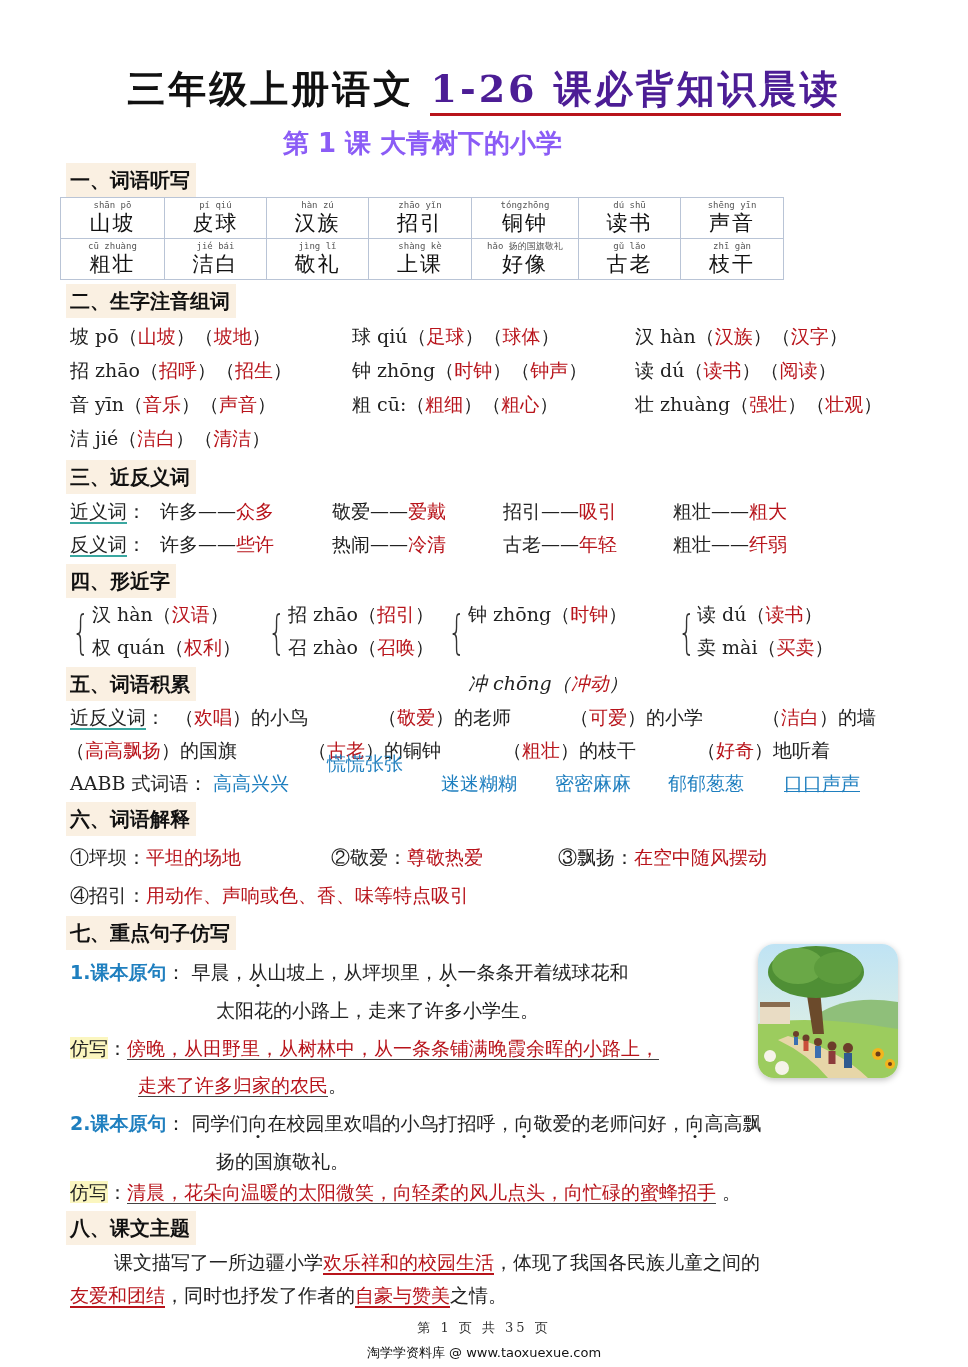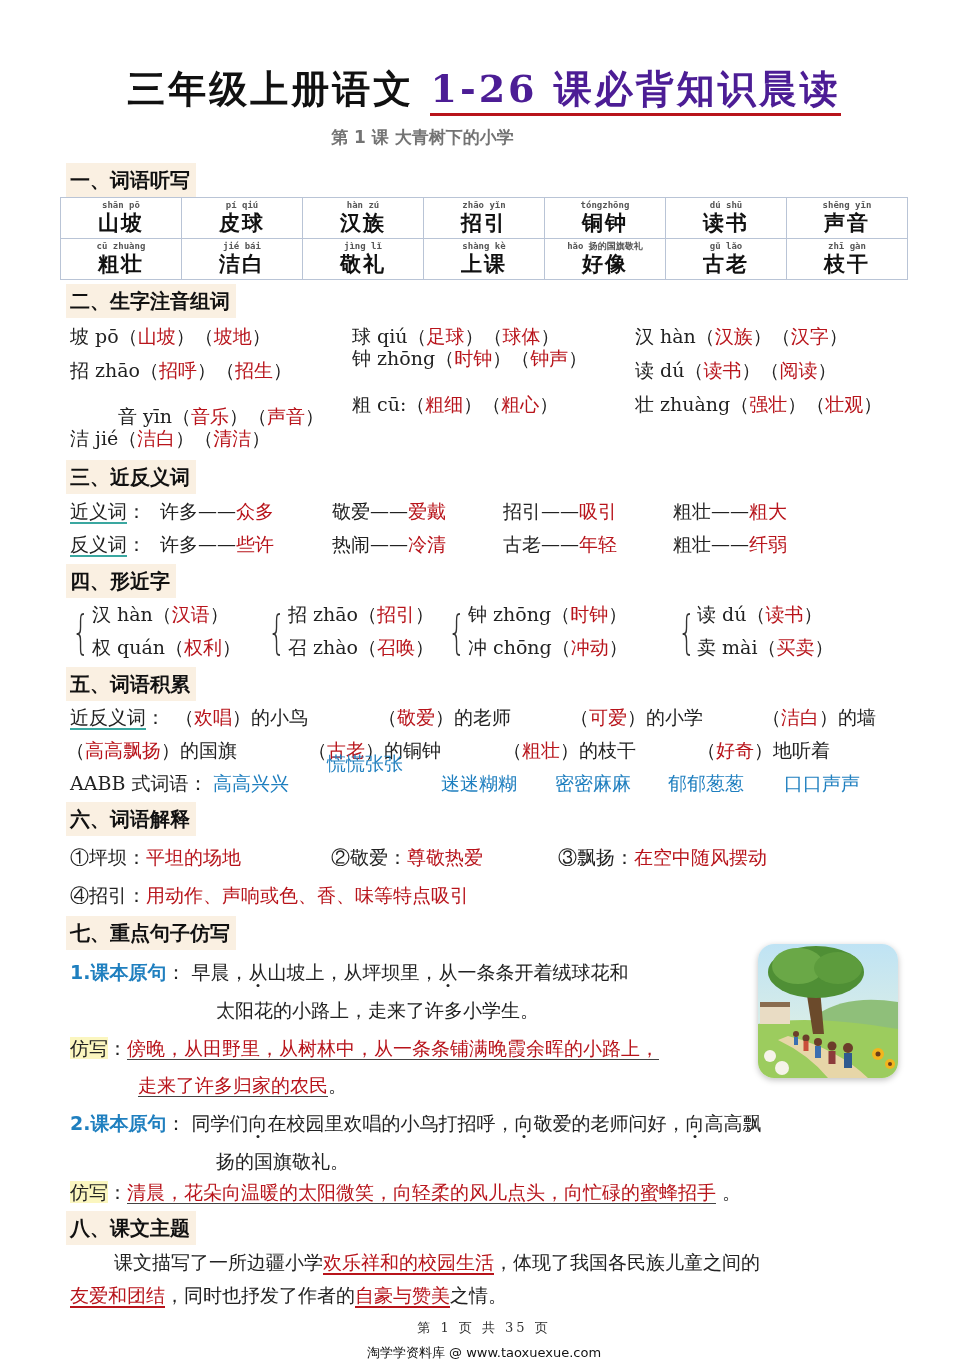--- a/index.html
+++ b/index.html
@@ -3,26 +3,26 @@
 <meta charset="utf-8">
 <style>
   * { box-sizing: border-box; margin: 0; padding: 0; }
   html, body { width: 968px; height: 1367px; background: #ffffff; }
   body { font-family: "DejaVu Serif", "Liberation Serif", serif; color: #222; position: relative; overflow: hidden; }
   .page { position: absolute; left: 0; top: 0; width: 968px; height: 1367px; }
 
   .title { position: absolute; top: 64px; left: 0; width: 968px; text-align: center; font-size: 38px; font-weight: bold; letter-spacing: 3px; white-space: nowrap; }
   .title .black { color: #111; font-family: "DejaVu Sans", sans-serif; }
   .title .red { color: #4c1d95; border-bottom: 3px solid #b8141b; padding-bottom: 2px; font-family: "DejaVu Serif", serif; }
-  .subtitle { position: absolute; top: 126px; left: 0; width: 845px; text-align: center; font-size: 17px; font-weight: bold; color: #737373; font-family: "DejaVu Sans", sans-serif; }
+  .subtitle { position: absolute; top: 126px; left: 0; width: 845px; text-align: center; font-size: 26px; font-weight: bold; color: #8b5cf6; font-family: "DejaVu Sans", sans-serif; }
 
   .sec-head { position: absolute; left: 66px; height: 34px; line-height: 34px; padding: 0 6px 0 4px; background: #faf0e2; font-family: "DejaVu Sans", sans-serif; font-weight: bold; font-size: 20px; color: #111; }
 
   
-  .vocab { position: absolute; left: 60px; top: 197px; width: 848px; border-collapse: collapse; font-weight: bold; }
+  .vocab { position: absolute; left: 60px; top: 197px; width: 724px; border-collapse: collapse; }
   .vocab td { border: 1px solid #b9c4d6; width: 121px; height: 41px; text-align: center; vertical-align: top; padding-top: 2px; }
   .vocab .py { display: block; font-size: 9px; color: #555; line-height: 10px; font-family: "DejaVu Sans Mono", monospace; }
   .vocab .hz { display: block; font-size: 21px; line-height: 26px; color: #111; letter-spacing: 2px; }
 
   .line { position: absolute; font-size: 19px; line-height: 30px; white-space: nowrap; color: #222; }
   .red { color: #b8141b; }
   .blue { color: #1f7fbf; }
   .ul-teal { border-bottom: 2px solid #3aa7a0; }
   .ul-red { border-bottom: 2px solid #b8141b; }
   .ul-gray { border-bottom: 1.5px solid #444; }
@@ -115,24 +115,24 @@
   </tbody>
     </table>
 
   <div class="sec-head" style="top:284px;">二、生字注音组词</div>
 
   <div class="line" style="left:70px; top:321px;"><span>坡</span> <span>pō</span>（<span class="red">山坡</span>）（<span class="red">坡地</span>）</div>
   <div class="line" style="left:352px; top:321px;"><span>球</span> <span>qiú</span>（<span class="red">足球</span>）（<span class="red">球体</span>）</div>
   <div class="line" style="left:635px; top:321px;"><span>汉</span> <span>hàn</span>（<span class="red">汉族</span>）（<span class="red">汉字</span>）</div>
 
   <div class="line" style="left:70px; top:355px;"><span>招</span> <span>zhāo</span>（<span class="red">招呼</span>）（<span class="red">招生</span>）</div>
-  <div class="line" style="left:352px; top:343px;"><span>钟</span> <span>zhōng</span>（<span class="red">时钟</span>）（<span class="red">钟声</span>）</div>
+  <div class="line" style="left:352px; top:355px;"><span>钟</span> <span>zhōng</span>（<span class="red">时钟</span>）（<span class="red">钟声</span>）</div>
   <div class="line" style="left:635px; top:355px;"><span>读</span> <span>dú</span>（<span class="red">读书</span>）（<span class="red">阅读</span>）</div>
 
-  <div class="line" style="left:70px; top:401px;margin-left:48px;"><span>音</span> <span>yīn</span>（<span class="red">音乐</span>）（<span class="red">声音</span>）</div>
+  <div class="line" style="left:70px; top:389px;"><span>音</span> <span>yīn</span>（<span class="red">音乐</span>）（<span class="red">声音</span>）</div>
   <div class="line" style="left:352px; top:389px;"><span>粗</span> <span>cū:</span>（<span class="red">粗细</span>）（<span class="red">粗心</span>）</div>
   <div class="line" style="left:635px; top:389px;"><span>壮</span> <span>zhuàng</span>（<span class="red">强壮</span>）（<span class="red">壮观</span>）</div>
 
   <div class="line" style="left:70px; top:423px;"><span>洁</span> <span>jié</span>（<span class="red">洁白</span>）（<span class="red">清洁</span>）</div>
 
   <div class="sec-head" style="top:460px;">三、近反义词</div>
   <div class="line" style="left:70px; top:496px;">
     <span class="ul-teal">近义词</span>：
   </div>
   <div class="line" style="left:160px; top:496px;"><span>许多</span><span>——</span><span class="red">众多</span></div>
@@ -153,21 +153,21 @@
   <div class="brace" style="left:72px; top:602px;">{</div>
   <div class="line" style="left:92px; top:599px;"><span>汉</span>  <span>hàn</span>（<span class="red">汉语</span>）</div>
   <div class="line" style="left:92px; top:632px;"><span>权</span>  <span>quán</span>（<span class="red">权利</span>）</div>
 
   <div class="brace" style="left:268px; top:602px;">{</div>
   <div class="line" style="left:288px; top:599px;"><span>招</span>  <span>zhāo</span>（<span class="red">招引</span>）</div>
   <div class="line" style="left:288px; top:632px;"><span>召</span>  <span>zhào</span>（<span class="red">召唤</span>）</div>
 
   <div class="brace" style="left:448px; top:602px;">{</div>
   <div class="line" style="left:468px; top:599px;"><span>钟</span>  <span>zhōng</span>（<span class="red">时钟</span>）</div>
-  <div class="line" style="left:468px; top:632px;"><span>冲</span>  <span>chōng</span>（<span class="red">冲动</span>）</div>
+  <div class="line" style="left:468px; top:668px;font-style:italic;"><span>冲</span>  <span>chōng</span>（<span class="red">冲动</span>）</div>
 
   <div class="brace" style="left:678px; top:602px;">{</div>
   <div class="line" style="left:697px; top:599px;"><span>读</span>  <span>dú</span>（<span class="red">读书</span>）</div>
   <div class="line" style="left:697px; top:632px;"><span>卖</span>  <span>mài</span>（<span class="red">买卖</span>）</div>
 
   <div class="sec-head" style="top:667px;">五、词语积累</div>
   <div class="line" style="left:70px; top:702px;"><span class="ul-teal">近反义词</span>：</div>
   <div class="line" style="left:175px; top:702px;">（<span class="red">欢唱</span>）<span>的小鸟</span></div>
   <div class="line" style="left:378px; top:702px;">（<span class="red">敬爱</span>）<span>的老师</span></div>
   <div class="line" style="left:570px; top:702px;">（<span class="red">可爱</span>）<span>的小学</span></div>
@@ -177,21 +177,21 @@
   <div class="line" style="left:308px; top:735px;">（<span class="red">古老</span>）<span>的铜钟</span></div>
   <div class="line" style="left:503px; top:735px;">（<span class="red">粗壮</span>）<span>的枝干</span></div>
   <div class="line" style="left:697px; top:735px;">（<span class="red">好奇</span>）<span>地听着</span></div>
 
   <div class="line" style="left:70px; top:768px;"><span>AABB 式词语</span>：</div>
   <div class="line blue" style="left:213px; top:768px;">高高兴兴</div>
   <div class="line blue" style="left:327px; top:748px;">慌慌张张</div>
   <div class="line blue" style="left:441px; top:768px;">迷迷糊糊</div>
   <div class="line blue" style="left:555px; top:768px;">密密麻麻</div>
   <div class="line blue" style="left:668px; top:768px;">郁郁葱葱</div>
-  <div class="line blue" style="left:784px; top:768px;">口口声声</div>
+  <div class="line blue" style="left:784px; top:768px;text-decoration:underline;">口口声声</div>
 
   <div class="sec-head" style="top:802px;">六、词语解释</div>
   <div class="line" style="left:70px; top:842px;"><span>①</span><span>坪坝</span>：<span class="red">平坦的场地</span></div>
   <div class="line" style="left:331px; top:842px;"><span>②</span><span>敬爱</span>：<span class="red">尊敬热爱</span></div>
   <div class="line" style="left:558px; top:842px;"><span>③</span><span>飘扬</span>：<span class="red">在空中随风摆动</span></div>
   <div class="line" style="left:70px; top:880px;"><span>④</span><span>招引</span>：<span class="red">用动作、声响或色、香、味等特点吸引</span></div>
 
   <div class="sec-head" style="top:916px;">七、重点句子仿写</div>
 
   <div class="line" style="left:70px; top:957px;">

